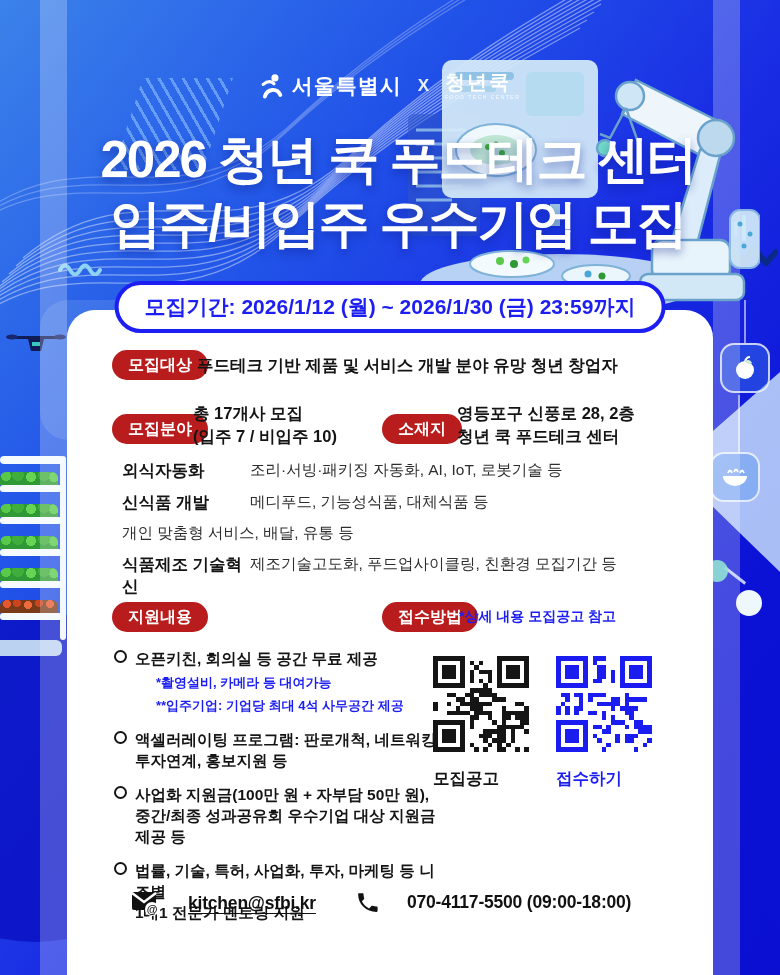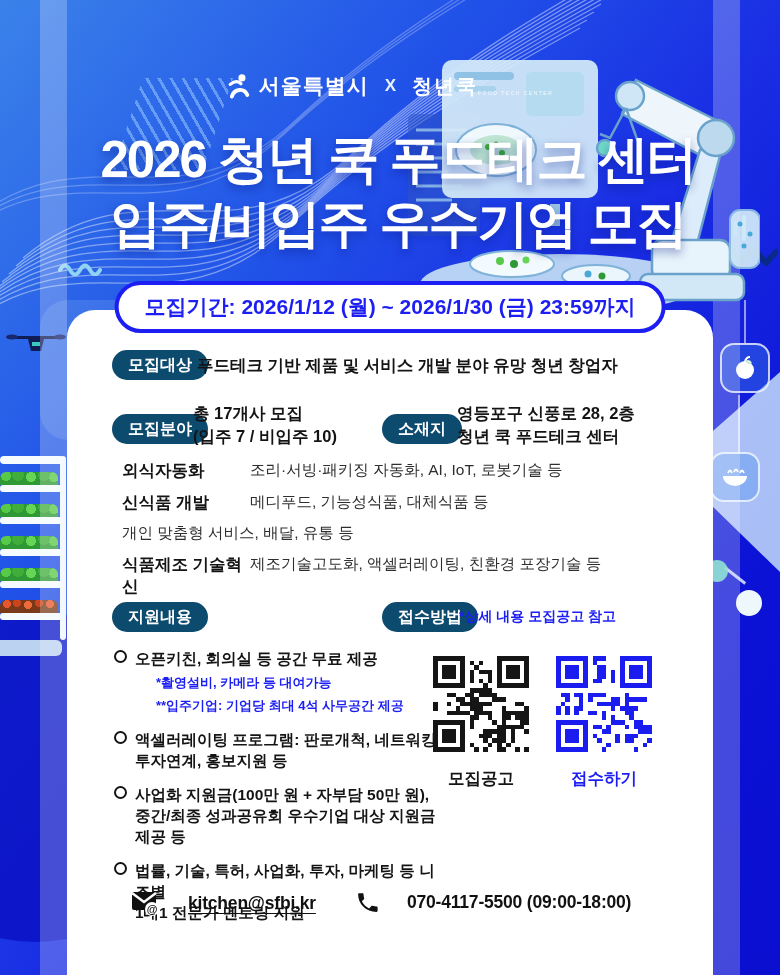--- a/index.html
+++ b/index.html
@@ -50,39 +50,39 @@
   .mol-a { left:706px; top:560px; width:22px; height:22px; border-radius:50%; background:#6fd8c8; opacity:.9; }
   .mol-b { left:736px; top:590px; width:26px; height:26px; border-radius:50%; background:#eef7fc; }
   .mol-line { left:722px; top:574px; width:26px; height:3px; background:rgba(235,248,255,.8); transform:rotate(38deg); }
   .spark { left:742px; top:215px; width:4px; height:26px; border-radius:2px; background:rgba(140,220,255,.8); }
   .spark2 { left:734px; top:222px; width:3px; height:14px; border-radius:2px; background:rgba(140,220,255,.5); }
 
   
   .logos { position:absolute; left:0; top:72px; width:780px; display:flex; align-items:center; justify-content:center; gap:16px; z-index:6; }
   .logo-seoul { display:flex; align-items:center; gap:6px; color:#fff; font-size:21px; font-weight:800; letter-spacing:1px; }
   .collab-x { color:#e8f2ff; font-size:17px; font-weight:700; }
-  .logo-cook { display:flex; align-items:flex-end; color:#fff; line-height:1; }
+  .logo-cook { display:flex; flex-direction:column; align-items:flex-start; color:#fff; line-height:1; }
   .logo-cook .nm { font-size:20px; font-weight:800; letter-spacing:2px; }
   .logo-cook .sub { font-size:5px; letter-spacing:1.5px; margin-top:3px; opacity:.85; }
 
   .title { position:absolute; left:0; top:128px; width:780px; text-align:center; z-index:6;
     color:#fff; font-weight:800; font-size:51px; line-height:64px; letter-spacing:-2px;
     text-shadow:0 4px 10px rgba(8,24,130,.45);margin-left:8px; }
 
   .robot-illus { left:400px; top:52px; z-index:3; }
 
   
   .pill { position:absolute; left:50%; transform:translateX(-50%); top:281px; z-index:10;
     background:#fff; border:4px solid #1c1ef2; border-radius:40px; padding:8px 26px;
     color:#1c1ef2; font-size:21px; font-weight:800; white-space:nowrap; }
 
   
   .card { position:absolute; left:67px; top:310px; width:646px; height:665px; background:#fff;
     border-radius:28px 28px 0 0; z-index:8; }
-  .badge { position:absolute; background:#0c4a6e; color:#fff; font-size:16px; font-weight:800;
+  .badge { position:absolute; background:#b91c1c; color:#fff; font-size:16px; font-weight:800;
     padding:7px 16px; border-radius:22px; line-height:1; white-space:nowrap; }
   .ml { white-space:pre-line; }
   .b-target { left:45px; top:40px; }
   .t-target { position:absolute; left:130px; top:45px; font-size:16.5px; font-weight:700; color:#141414; }
   .b-field { left:45px; top:104px; }
   .t-field { position:absolute; left:126px; top:92px; font-size:16.5px; font-weight:700; color:#141414; line-height:23px; }
   .b-loc { left:315px; top:104px; }
   .t-loc { position:absolute; left:390px; top:92px; font-size:16.5px; font-weight:700; color:#141414; line-height:23px; }
   .cats { position:absolute; left:55px; top:150px; width:560px; }
   .cat-row { display:flex; margin-bottom:9.5px; }
@@ -91,21 +91,21 @@
   .b-support { left:45px; top:292px; }
   .b-apply { left:315px; top:292px; }
   .apply-note { position:absolute; left:392px; top:298px; font-size:14px; font-weight:800; color:#1c1ef2; }
 
   .bullets { position:absolute; left:47px; top:338px; width:330px; }
   .bullet { display:flex; margin-bottom:13px; }
   .ring { flex:0 0 13px; width:13px; height:13px; border:2.6px solid #141414; border-radius:50%; margin:2px 8px 0 0; }
   .btxt { font-size:15.5px; font-weight:800; color:#141414; line-height:21px; }
   .note { font-size:13px; font-weight:800; color:#1c1ef2; line-height:19px; margin:4px 0 1px 21px; }
 
-  .qr-wrap { position:absolute; width:96px; text-align:center; }
+  .qr-wrap { position:absolute; width:96px; }
   .qr-announce { left:366px; top:346px; }
   .qr-apply { left:489px; top:346px; }
   .qr-wrap svg { width:96px; height:96px; display:block; background:#fff; }
   .qr-label { margin-top:16px; font-size:16.5px; font-weight:800; color:#141414; }
   .qr-apply .qr-label { color:#1c1ef2; }
 
   .footer { position:absolute; left:0; top:580px; width:646px; }
   .contact { position:absolute; display:flex; align-items:center; gap:12px; }
   .c-email { left:64px; top:0; }
   .c-phone { left:288px; top:0; }
@@ -292,21 +292,21 @@
       </div>
       <div class="cat-row">
         <div class="cat-label">신식품 개발</div>
         <div class="cat-desc">메디푸드, 기능성식품, 대체식품 등</div>
       </div>
       <div class="cat-row">
         <div class="cat-desc">개인 맞춤형 서비스, 배달, 유통 등</div>
       </div>
       <div class="cat-row">
         <div class="cat-label">식품제조 기술혁신</div>
-        <div class="cat-desc">제조기술고도화, 액셀러레이팅, 친환경 포장기술 등</div>
+        <div class="cat-desc">제조기술고도화, 푸드업사이클링, 친환경 모집기간 등</div>
       </div>
     </div>
 
     <div class="badge b-support">지원내용</div>
     <div class="badge b-apply">접수방법</div>
     <div class="apply-note">*상세 내용 모집공고 참고</div>
 
     <div class="bullets">
       <div class="bullet">
         <span class="ring"></span>

